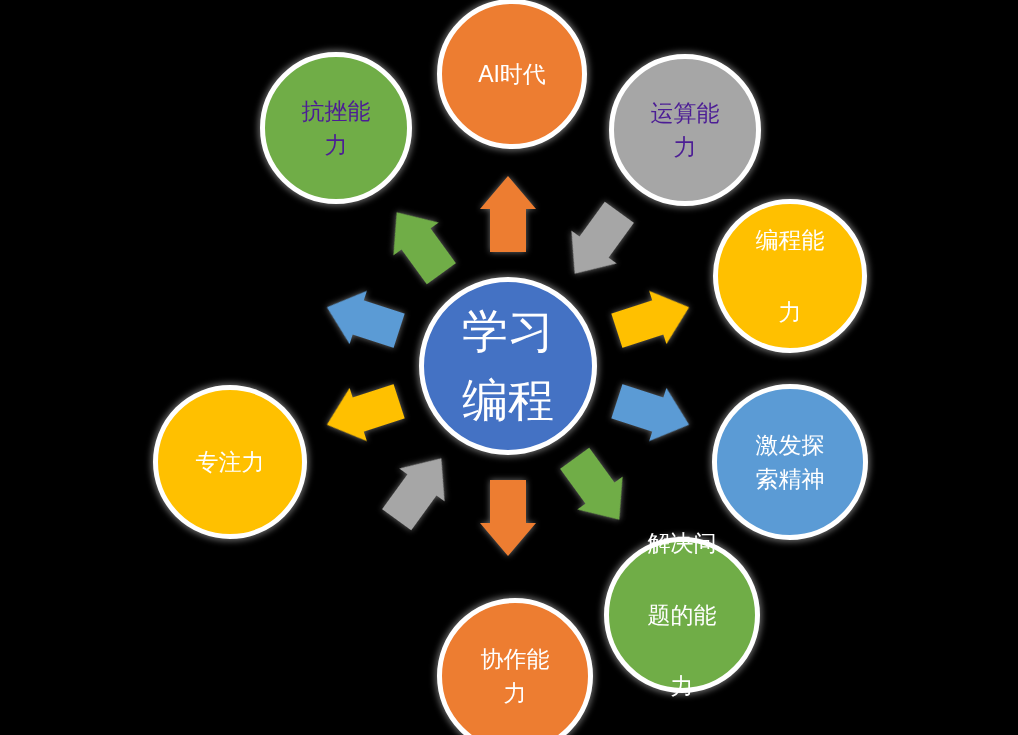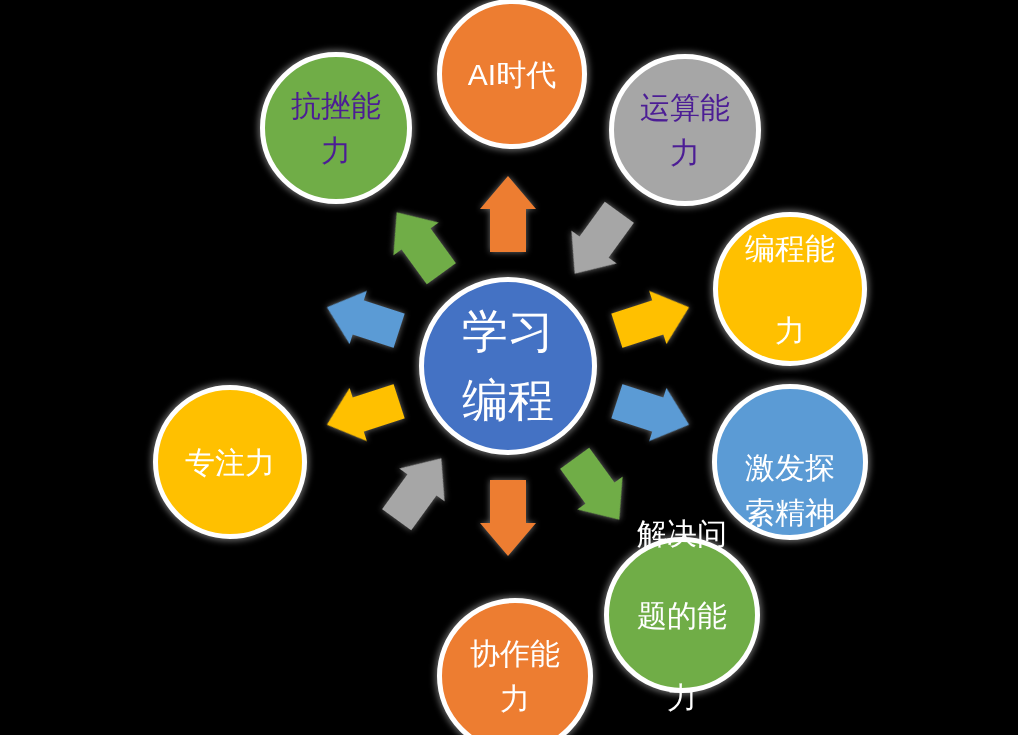--- a/index.html
+++ b/index.html
@@ -5,21 +5,21 @@
   html,body{margin:0;padding:0;background:#000;}
   #stage{
     position:relative;width:1018px;height:735px;background:#000;
     overflow:hidden;font-family:"Liberation Sans",sans-serif;
   }
   .circle{
     position:absolute;border-radius:50%;box-sizing:border-box;
     border:5px solid #fff;
     box-shadow:0 0 6px 2px rgba(185,185,185,.55);
     display:flex;flex-direction:column;align-items:center;justify-content:center;
-    color:#fff;text-align:center;line-height:1.5;font-size:30px;
+    color:#fff;text-align:center;line-height:1.5;font-size:23px;
   }
   .circle.center{font-size:46px;}
   .circle .line{white-space:nowrap;}
   svg.arrow{
     position:absolute;overflow:visible;
     filter:drop-shadow(0 0 3px rgba(170,170,170,.65));
   }
 </style>
 </head>
 <body>
@@ -55,25 +55,25 @@
     <svg class="arrow" width="58" height="76" viewBox="0 0 58 76" style="left: 418.657px; top: 243.029px; transform: translate(-50%, -50%) rotate(324deg);">
       <path d="M29 0 L57 33 L47 33 L47 76 L11 76 L11 33 L1 33 Z" fill="#70AD47"></path>
     </svg>
     <div class="circle" style="left: 437px; top: -1px; height: 150px; width: 150px; background: rgb(237, 125, 49); color: rgb(255, 255, 255);">
       <div class="line">AI时代</div>
     </div>
     <div class="circle" style="left: 609px; top: 54px; height: 152px; width: 152px; background: rgb(166, 166, 166); color: #4c1d95;">
       <div class="line">运算能</div>
       <div class="line">力</div>
     </div>
-    <div class="circle" style="left: 713px; top: 212px; height: 154px; width: 154px; background: rgb(255, 192, 0); color: rgb(255, 255, 255); gap: 37px;">
+    <div class="circle" style="left: 713px; top: 199px; height: 154px; width: 154px; background: rgb(255, 192, 0); color: rgb(255, 255, 255); gap: 37px;">
       <div class="line">编程能</div>
       <div class="line">力</div>
     </div>
-    <div class="circle" style="left: 712px; top: 384px; height: 156px; width: 156px; background: rgb(91, 155, 213); color: rgb(255, 255, 255); justify-content: flex-end;">
+    <div class="circle" style="left: 712px; top: 384px; height: 156px; width: 156px; background: rgb(91, 155, 213); color: rgb(255, 255, 255);">
       <div class="line">激发探</div>
       <div class="line">索精神</div>
     </div>
     <div class="circle" style="left: 604px; top: 537px; height: 156px; width: 156px; background: rgb(112, 173, 71); color: rgb(255, 255, 255); gap: 37px;">
       <div class="line">解决问</div>
       <div class="line">题的能</div>
       <div class="line">力</div>
     </div>
     <div class="circle" style="left: 437px; top: 598px; height: 156px; width: 156px; background: rgb(237, 125, 49); color: rgb(255, 255, 255);">
       <div class="line">协作能</div>

